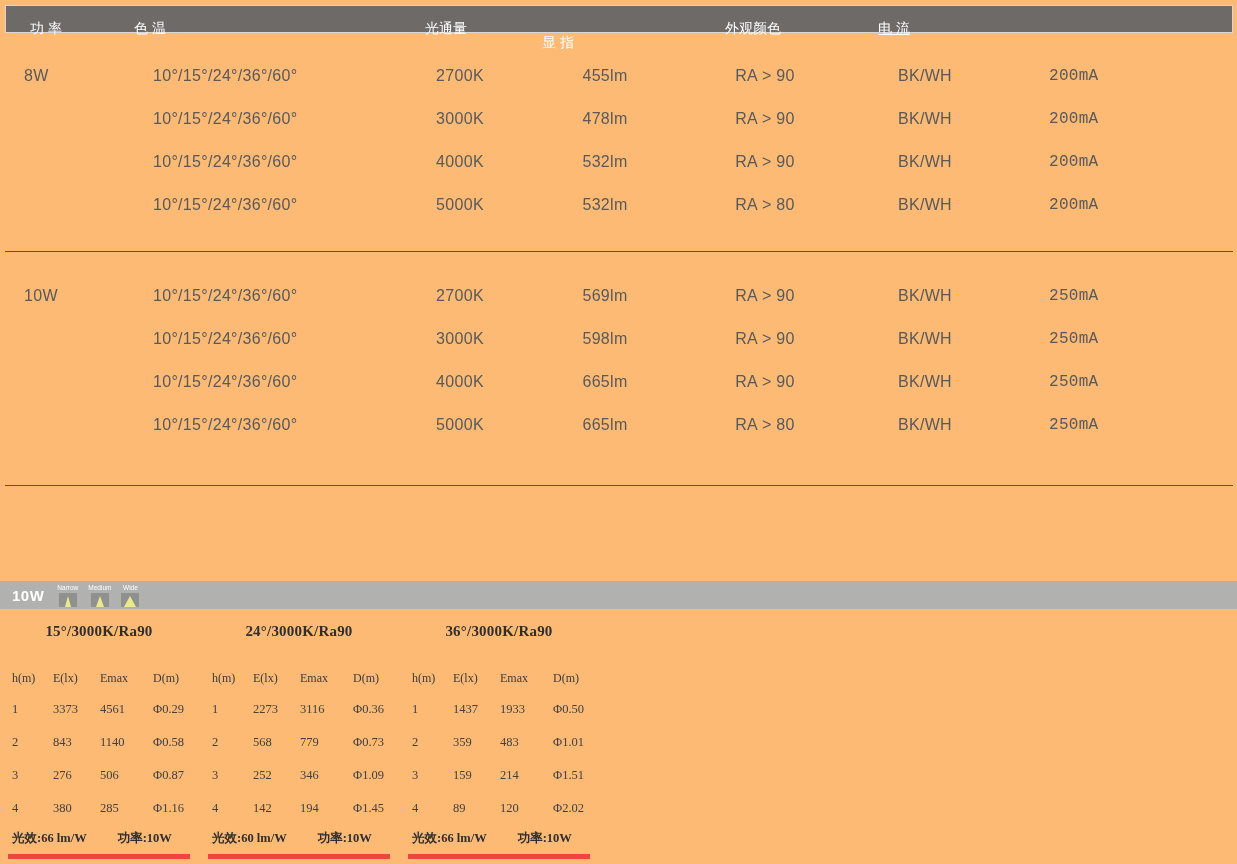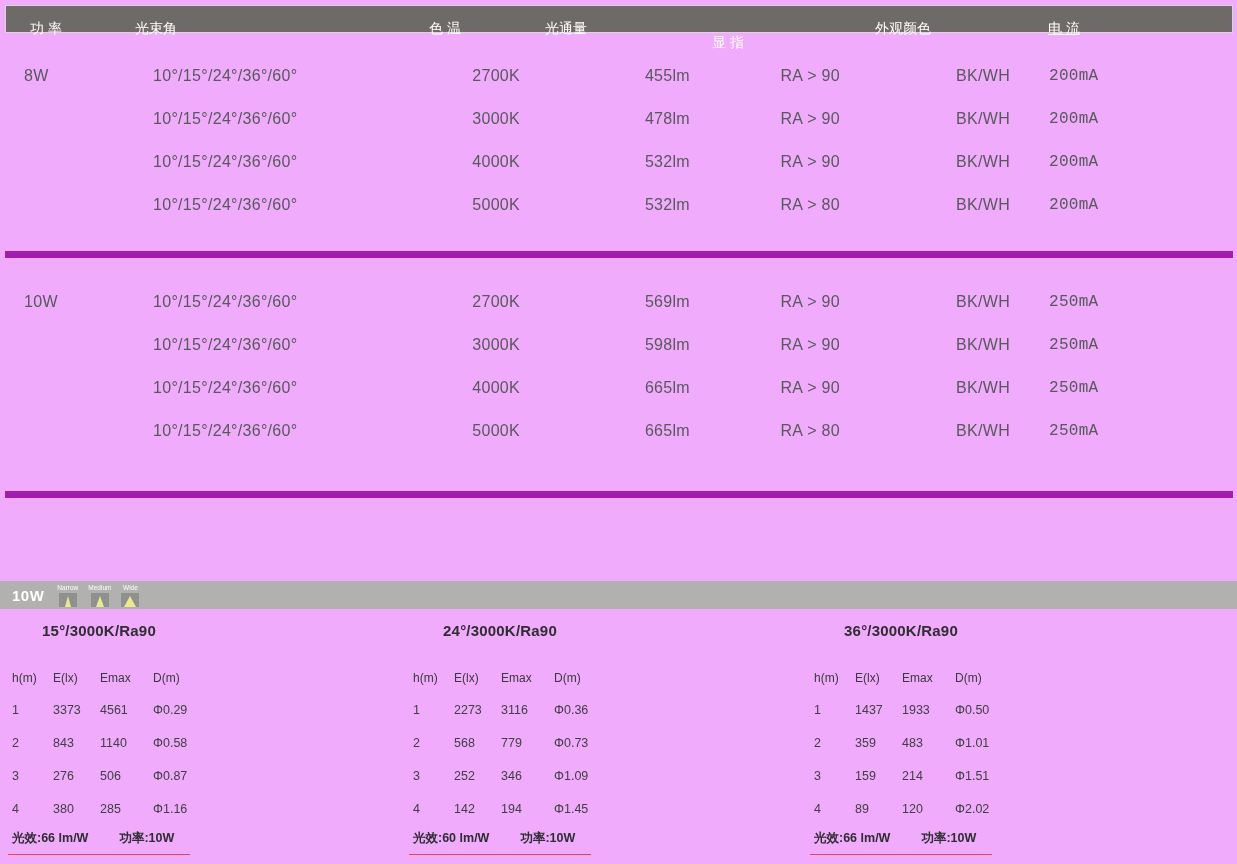--- a/index.html
+++ b/index.html
@@ -1,19 +1,19 @@
 <!DOCTYPE html>
 <html><head>
 <meta charset="utf-8">
 <style>
   html,body{margin:0;padding:0;background:#fff;}
   .page{
     position:relative;
     width:1237px;height:864px;
-    background:#f0abfc;
+    background:#fdba74;
     font-family:"Liberation Sans","DejaVu Sans",sans-serif;
     color:#595a5c;
     overflow:hidden;
   }
   
   .spec-table{position:absolute;left:5px;top:5px;width:1228px;}
   .grid7{
     display:grid;
     grid-template-columns:100px 295px 120px 170px 150px 170px 1fr;
     align-items:center;
@@ -26,26 +26,26 @@
     font-size:14px;
   }
   .spec-header .cell{white-space:nowrap;}
   .h-c1{padding-left:24px;}
   .h-c2{padding-left:29px;}
   .h-c3{padding-left:28px;}
   .h-c4{padding-left:24px;}
   .h-c5{padding-left:21px;margin-top:28px;}
   .h-c6{padding-left:34px;}
   .h-c7{padding-left:37px;text-decoration:underline;}
-  .spec-group{padding-top:21px;padding-bottom:25px;border-bottom:7px solid #a21caf;}
+  .spec-group{padding-top:21px;padding-bottom:25px;border-bottom:1px solid #a21caf;}
   .spec-group.g2{padding-top:22px;padding-bottom:39px;}
   .spec-row{height:43px;font-size:16px;letter-spacing:0.3px;color:#58595b;}
   .d-c1{padding-left:19px;}
   .d-c2{padding-left:48px;}
-  .d-c3,.d-c4,.d-c5,.d-c6{text-align:right;}
+  .d-c3,.d-c4,.d-c5,.d-c6{text-align:center;}
   .d-c7{padding-left:39px;font-family:Liberation Mono, monospace;}
   
   .photo-bar{
     position:absolute;left:0;top:581px;width:1237px;height:28px;
     background:#b1b1b0;
     display:flex;align-items:center;
   }
   .bar-power{color:#ffffff;font-size:15px;font-weight:bold;margin-left:12px;letter-spacing:0.5px;}
   .beam-icons{display:flex;align-items:flex-end;margin-left:13px;gap:10px;height:24px;}
   .beam-icon{display:flex;flex-direction:column;align-items:center;}
@@ -53,51 +53,50 @@
   .beam-box{
     width:18px;height:14px;background:#8f918e;margin-top:1px;
     display:flex;align-items:flex-end;justify-content:center;
   }
   .tri{width:0;height:0;border-bottom:11px solid #ece98c;}
   .tri.narrow{border-left:3px solid transparent;border-right:3px solid transparent;}
   .tri.medium{border-left:4.5px solid transparent;border-right:4.5px solid transparent;}
   .tri.wide{border-left:6.5px solid transparent;border-right:6.5px solid transparent;}
   .photo-tables{
     position:absolute;left:8px;top:609px;
-    display:grid;grid-template-columns:200px 200px 200px;column-gap:201px;
+    display:grid;grid-template-columns:200px 200px 200px;font-family:Liberation Serif, serif;
   }
   .ptable{color:#404042;}
   .ptitle{
     margin-top:12px;width:182px;text-align:center;
     font-size:15px;font-weight:bold;color:#2e2e30;line-height:20px;letter-spacing:0.2px;
   }
   .pgrid{
     display:grid;grid-template-columns:41px 47px 53px 1fr;
     padding-left:4px;margin-top:22px;
   }
   .pgrid .ph{height:30px;font-size:12px;color:#3a3a3c;display:flex;align-items:center;text-align:right;}
   .pgrid .pc{height:33px;font-size:12.5px;display:flex;align-items:center;}
   .pfooter{
     width:182px;display:flex;padding-left:4px;box-sizing:border-box;
     font-size:12.5px;font-weight:bold;color:#2e2e30;
-    padding-bottom:7px;border-bottom:1px solid #ef4444;
+    padding-bottom:7px;border-bottom:5px solid #ef4444;
     margin-top:5px;white-space:nowrap;
   }
   .pfooter .f2{margin-left:31px;}
 </style>
 </head>
 <body>
 
 <div class="page">
 
   <div class="spec-table">
 
     <div class="spec-header grid7">
       <div class="cell h-c1">功 率</div>
-      <div class="cell h-c2">光束角</div>
       <div class="cell h-c3">色 温</div>
       <div class="cell h-c4">光通量</div>
       <div class="cell h-c5">显 指</div>
       <div class="cell h-c6">外观颜色</div>
       <div class="cell h-c7">电 流</div>
     </div>
 
     <div class="spec-group g1">
       <div class="spec-row grid7">
         <div class="d-c1">8W</div>

